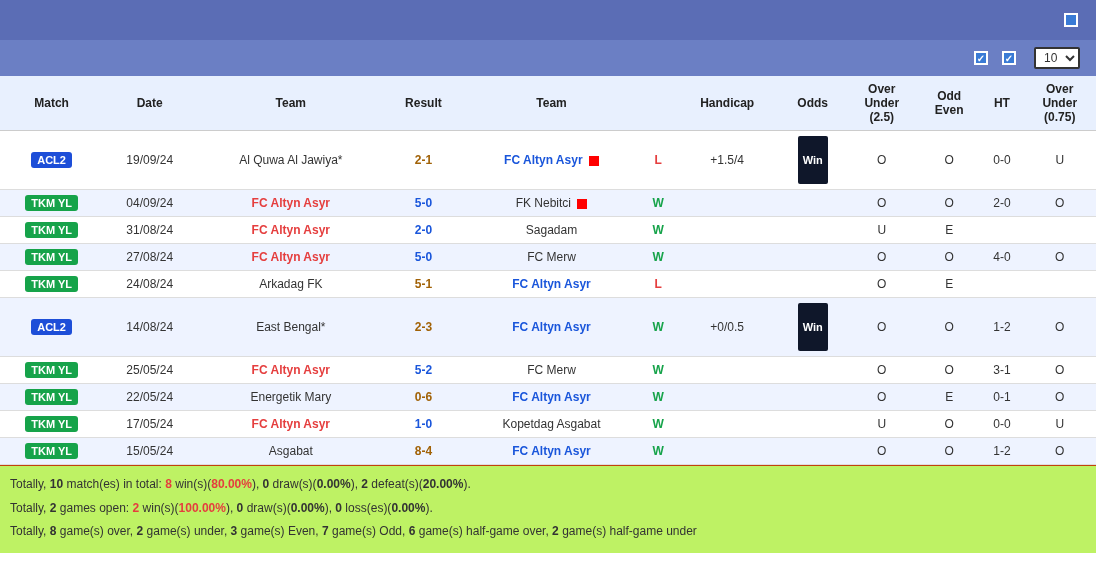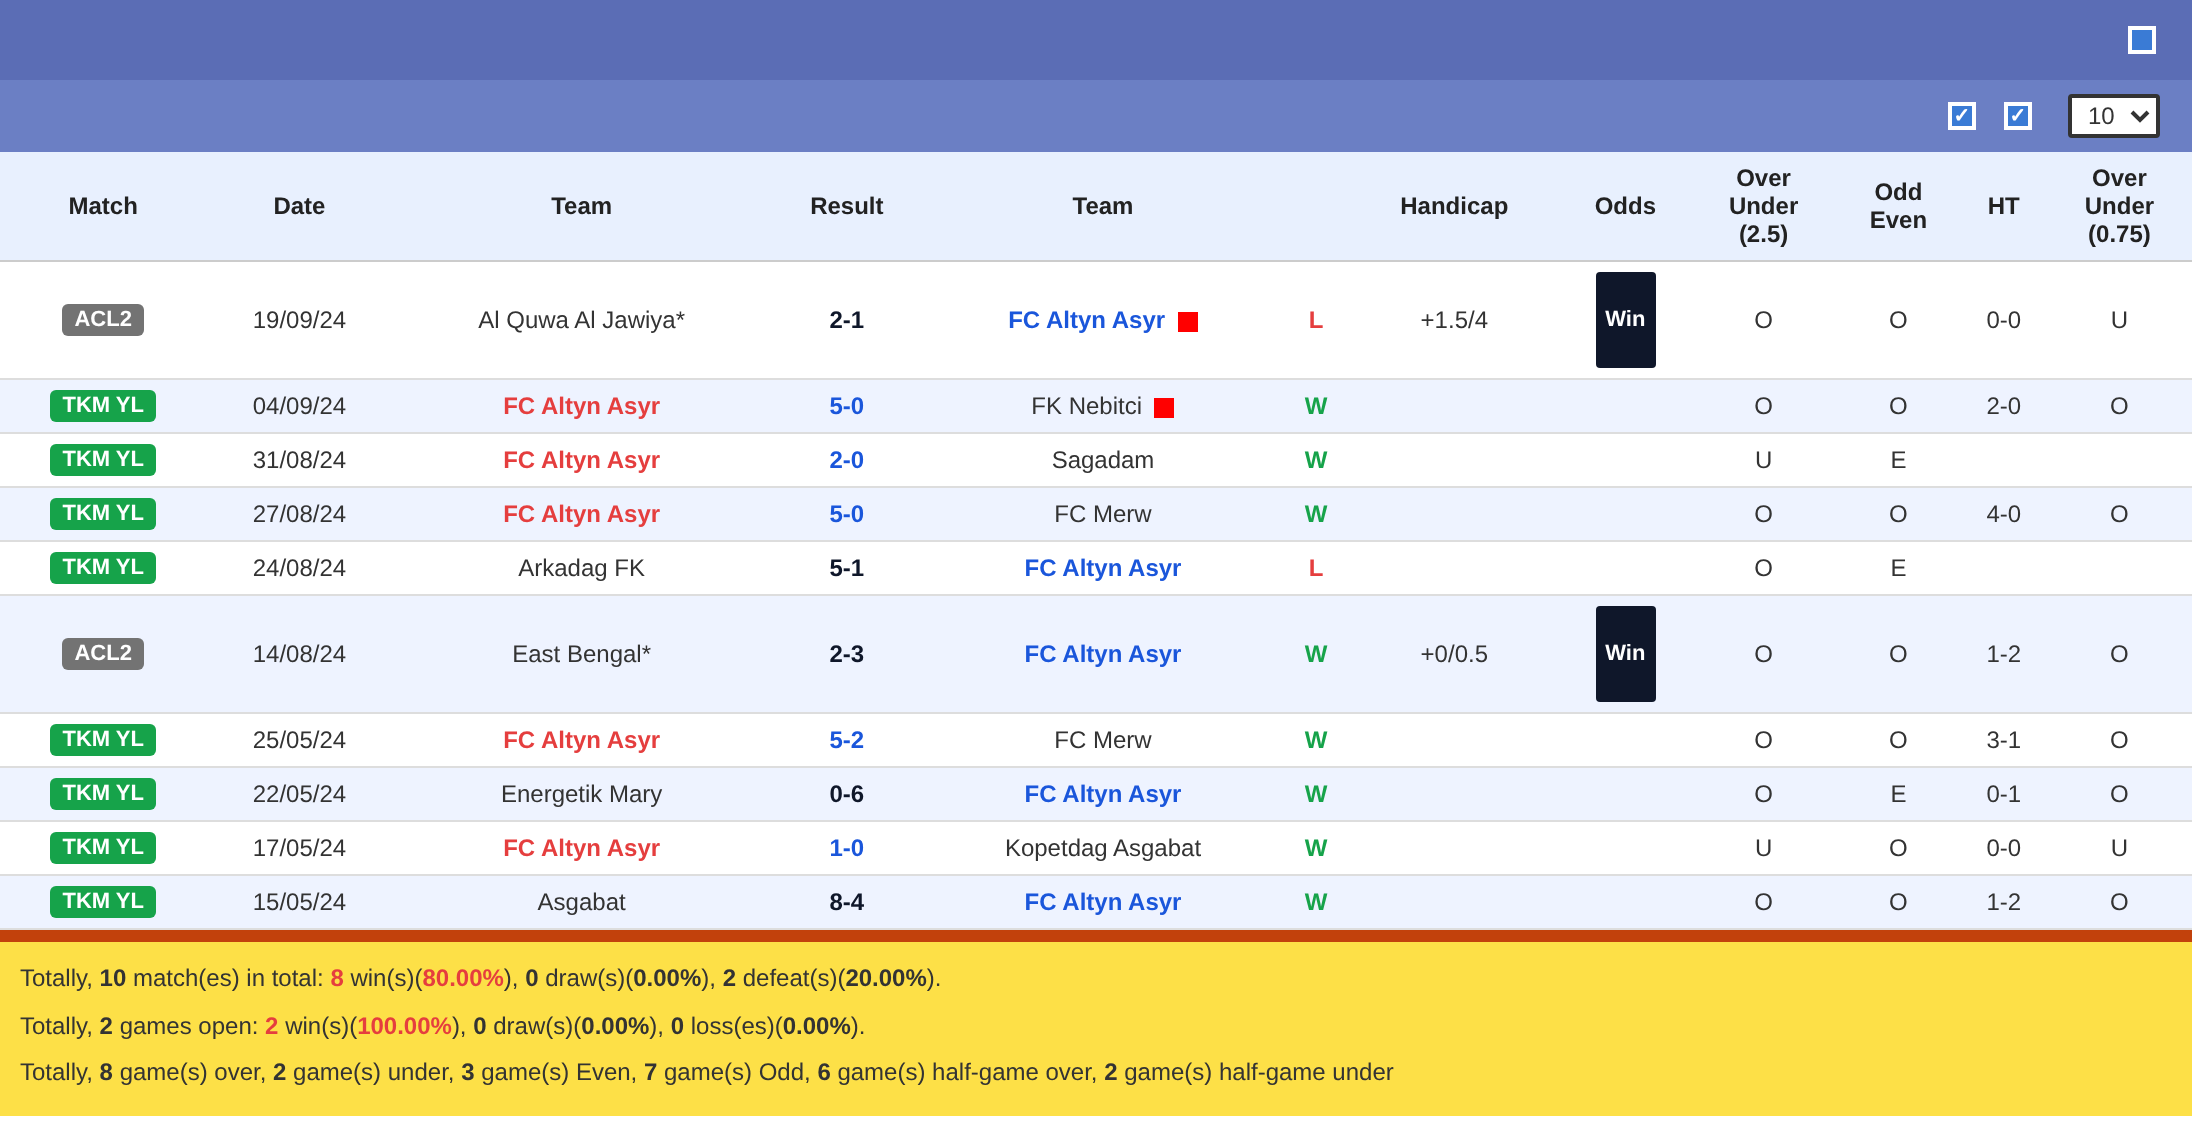--- a/index.html
+++ b/index.html
@@ -86,28 +86,28 @@
     }
 
     .badge {
       display: inline-block;
       padding: 2px 6px;
       border-radius: 3px;
       color: white;
       font-size: 11px;
       font-weight: bold;
     }
-    .badge-acl2 { background: #737373; }
+    .badge-acl2 { background: #1d4ed8; }
     .badge-tkm { background: #16a34a; }
 
     .red-text { color: #e53e3e; font-weight: bold; }
     .blue-text { color: #1a56db; font-weight: bold; }
     .green-text { color: #16a34a; font-weight: bold; }
 
-    .result-red { color: #0f172a; font-weight: bold; text-align: right; }
+    .result-red { color: #a16207; font-weight: bold; text-align: right; }
     .result-blue { color: #1a56db; font-weight: bold; }
 
     .win-badge {
       display: inline-block;
       background: #0f172a;
       color: white;
       padding: 18px 5px;
       border-radius: 2px;
       font-size: 11px;
       font-weight: bold;
@@ -115,26 +115,26 @@
 
     .red-square {
       display: inline-block;
       width: 10px; height: 10px;
       background: red;
       margin-left: 3px;
       vertical-align: middle;
     }
 
     .footer-stats {
-      background: #fde047;
+      background: #bef264;
       padding: 8px 10px;
       font-size: 12px;
       line-height: 1.8;
       color: #333;
-      border-top: 6px solid #c2410c;
+      border-top: 1px solid #c2410c;
     }
     .footer-stats p { margin-bottom: 2px; }
   </style>
 </head>
 <body>
 
 <div class="header-bar">
   <span class="header-title"></span>
   <div class="display-notes">
     <span class="checkbox-blue"></span>

